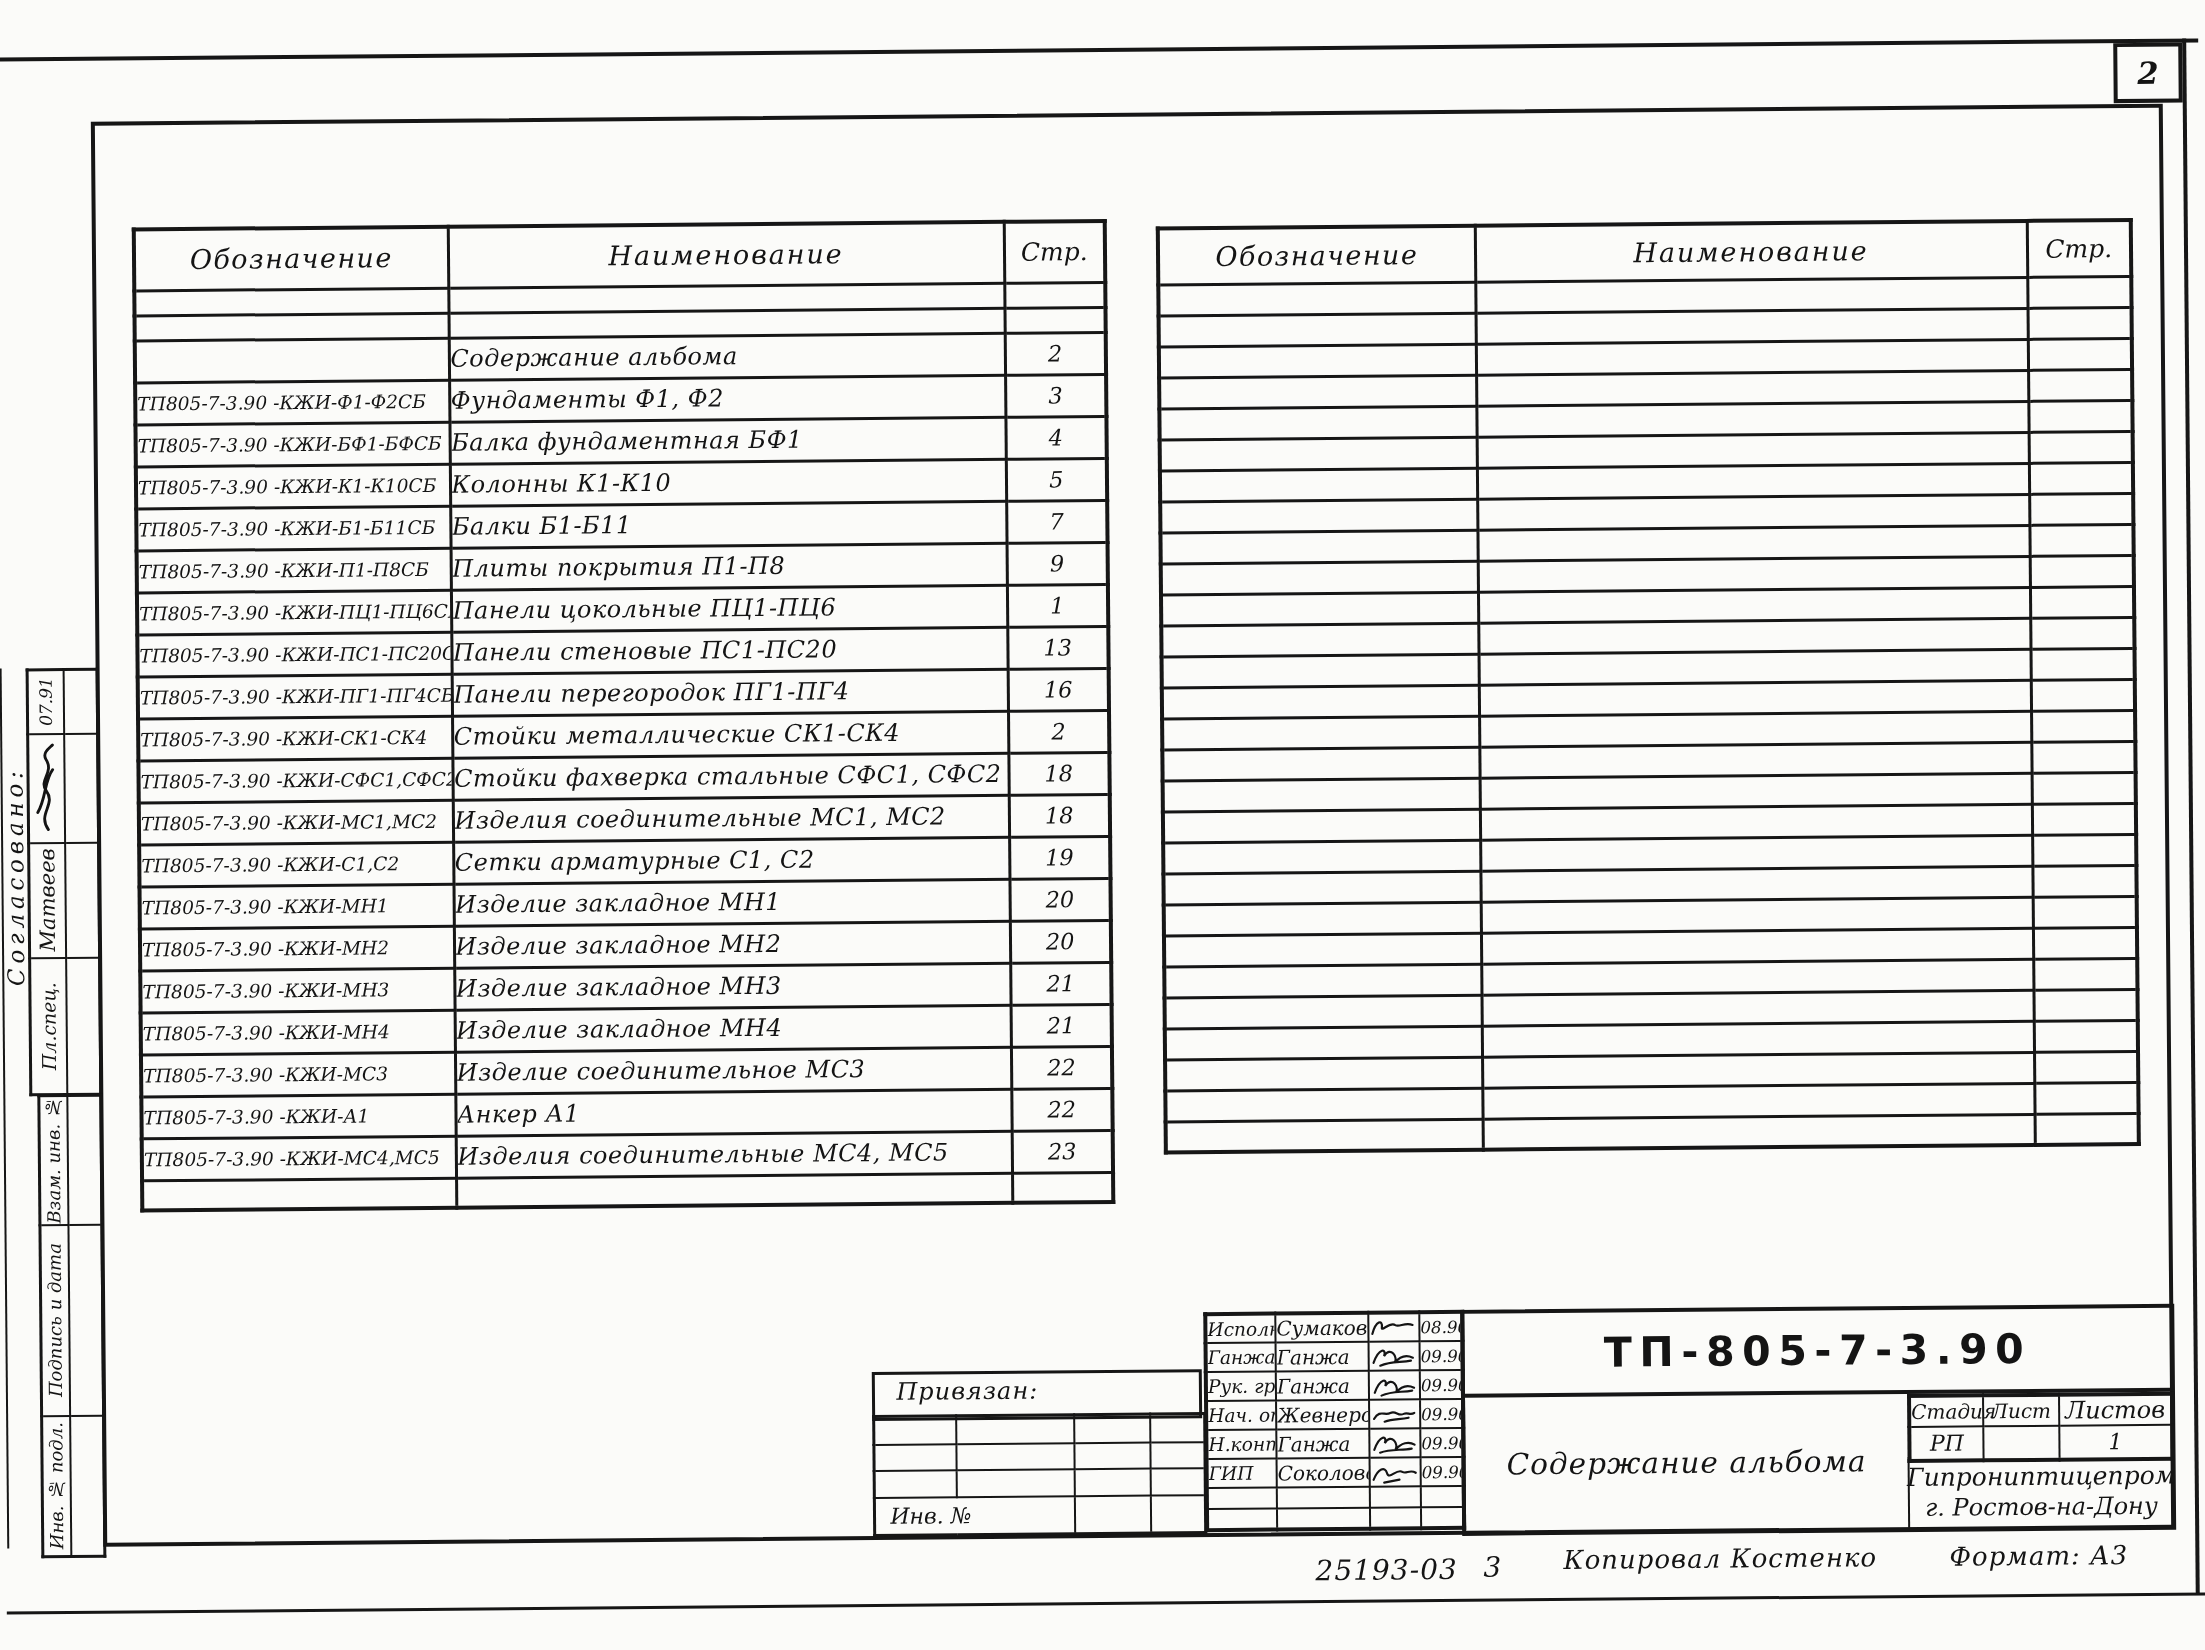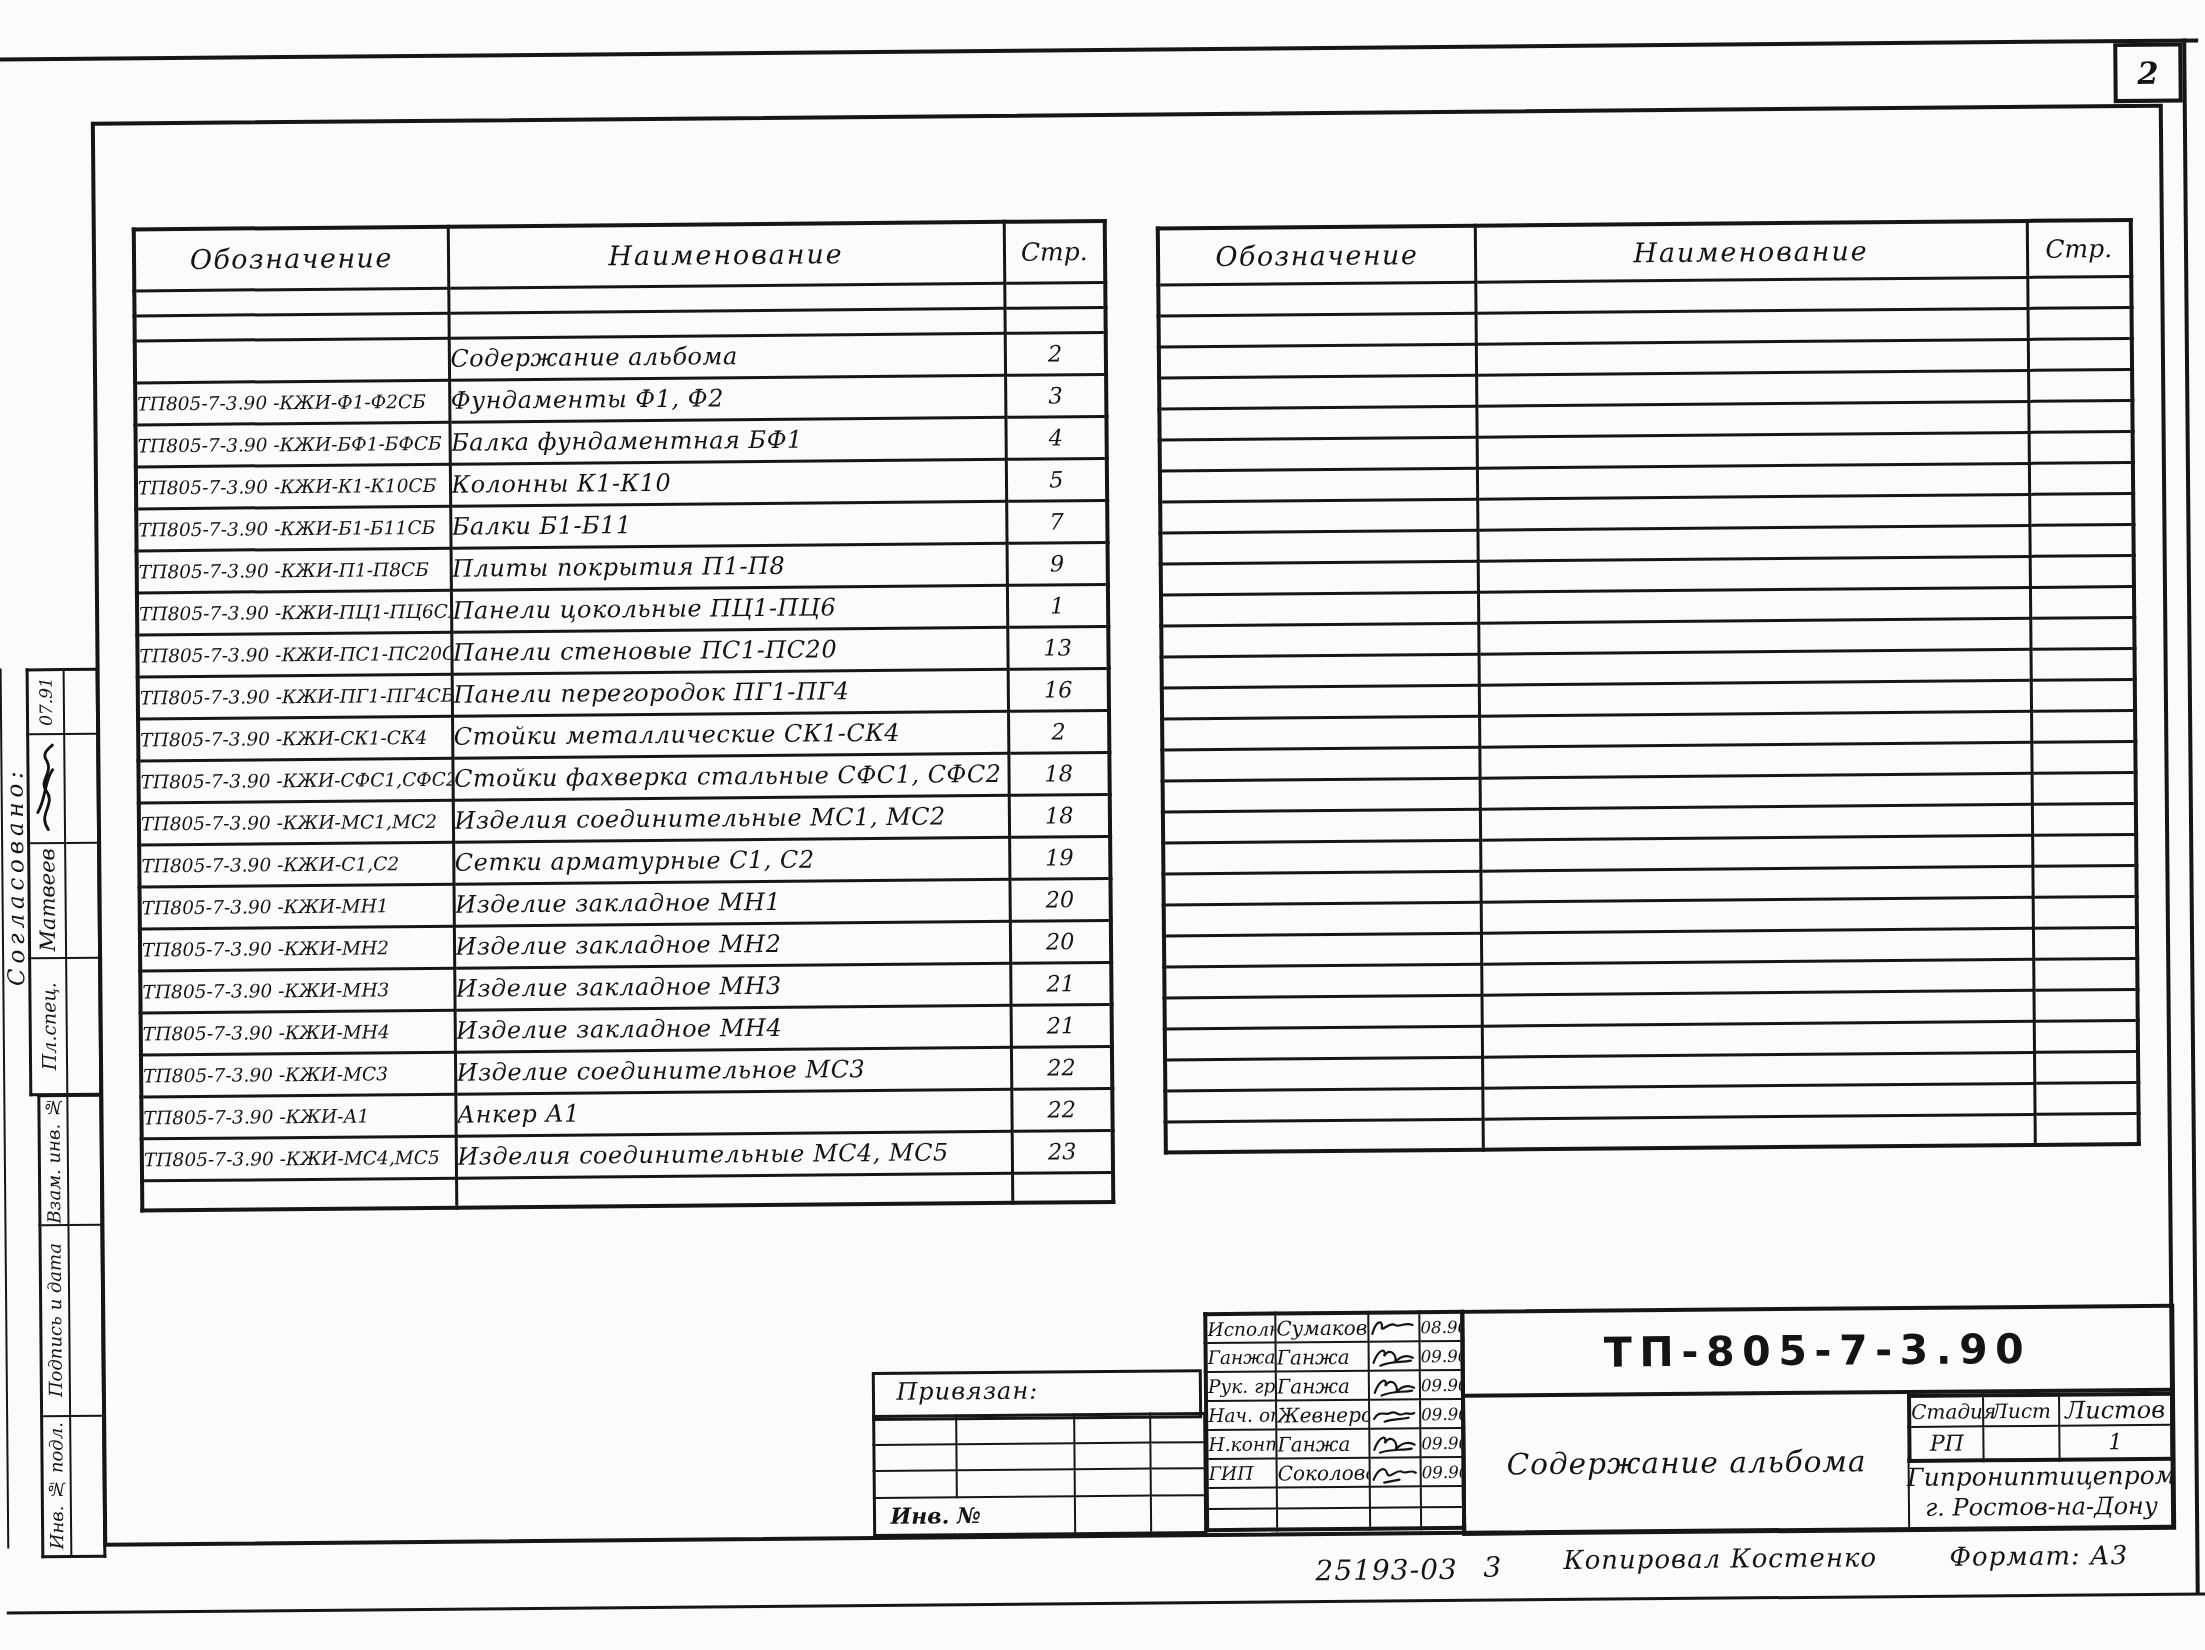--- a/index.html
+++ b/index.html
@@ -458,21 +458,21 @@
           <td></td>
         </tr>
     <tr style="height:27px;">
           <td></td>
           <td></td>
           <td></td>
           <td></td>
         </tr>
     <tr style="height:38px;">
       <td colspan="2">
-        <span class="hw" style="font-size:22px;padding-left:14.3px;font-weight:bold;">Инв. №</span>
+        <span class="hw" style="font-size:22px;padding-left:14.3px;">Инв. №</span>
       </td>
       <td></td>
       <td></td>
     </tr>
   </tbody>
     </table>
 
   <table class="stamp abs" style="left:1199px;top:1313px;width:257px;">
     <colgroup>
         <col style="width:70px;">

